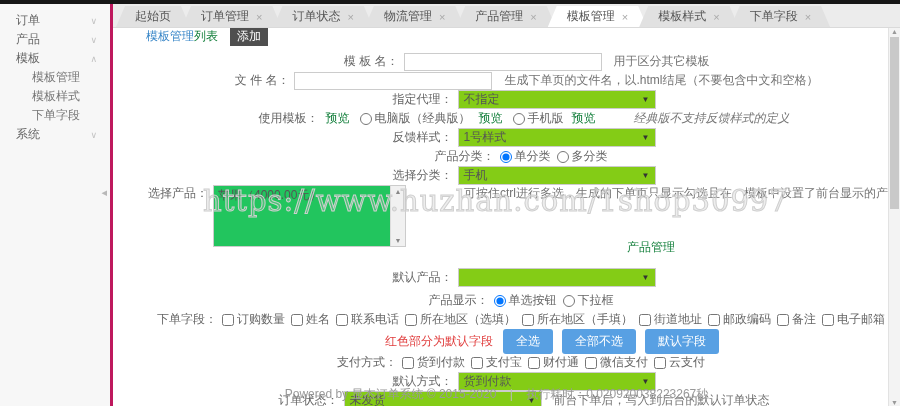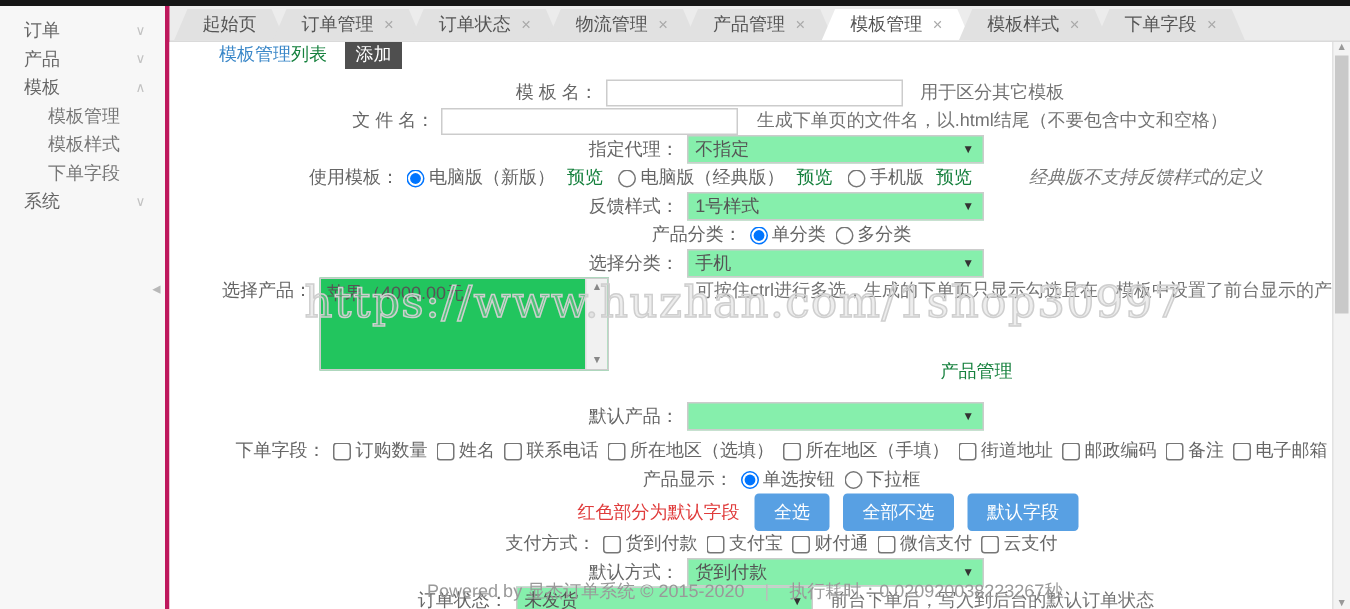--- a/index.html
+++ b/index.html
@@ -33,21 +33,21 @@
   .crumb-title { color:#3a87c8; cursor:pointer; }
   .crumb-list { color:#15803d; cursor:pointer; }
   .crumb-add { background:#4f4f4f; color:#fff; padding:1px 7px; margin-left:12px; cursor:pointer; }
 
   .row { height:19px; display:flex; align-items:center;justify-content:center; }
   .row.tall { height:62px; align-items:flex-start; margin-bottom:6px; }
   .row.mb4 { margin-bottom:4px;margin-top:21px; }
   .row.btns { height:24px; }
   .lbl { width:62px; text-align:right; color:#666; flex-shrink:0; margin-right:5px; white-space:nowrap; }
   .inp { width:198px; height:18px; border:1px solid #ccc; padding:1px 4px; font:inherit; color:#555; background:#fff; }
-  .sel { width:198px; height:19px; border:1px solid #ccc; background:#86efac; display:flex; align-items:center;
+  .sel { width:198px; height:19px; border:1px solid #ccc; background:#84cc16; display:flex; align-items:center;
     justify-content:space-between; padding:0 5px; cursor:pointer; color:#555; }
   .sel .arr { font-size:8px; color:#333; }
   .hint { color:#737373; margin-left:12px; white-space:nowrap; }
   .link { color:#15803d; cursor:pointer; text-decoration:none; }
   label.opt { display:flex; align-items:center; margin-right:6px; color:#666; cursor:pointer; white-space:nowrap; }
   label.opt input { margin:0 3px 0 0; width:12px; height:12px; }
   .pv { margin:0 10px 0 2px; }
   .grp-note { color:#777; margin-left:28px;font-style:italic; }
 
   .listbox { width:198px; height:62px; border:1px solid #ccc; background:#22c55e; display:flex; }
@@ -162,24 +162,20 @@
       <div class="row">
         <span class="lbl">指定代理：</span>
         <div class="sel">
           <span>不指定</span>
           <span class="arr">▼</span>
         </div>
       </div>
 
       <div class="row">
         <span class="lbl">使用模板：</span>
-        <label class="opt">
-          <input type="radio" name="usetpl" checked="" style="">
-          <span>电脑版（新版）</span>
-        </label>
         <a class="link pv">预览</a>
         <label class="opt">
           <input type="radio" name="usetpl" style="">
           <span>电脑版（经典版）</span>
         </label>
         <a class="link pv">预览</a>
         <label class="opt">
           <input type="radio" name="usetpl" style="">
           <span>手机版</span>
         </label>
@@ -232,68 +228,68 @@
 
       <div class="row mb4">
         <span class="lbl">默认产品：</span>
         <div class="sel">
           <span></span>
           <span class="arr">▼</span>
         </div>
       </div>
 
       <div class="row">
-        <span class="lbl">下单字段：</span>
-        <label class="opt">
-          <input type="checkbox" style="">
-          <span>订购数量</span>
-        </label>
-        <label class="opt">
-          <input type="checkbox" style="">
-          <span>姓名</span>
-        </label>
-        <label class="opt">
-          <input type="checkbox" style="">
-          <span>联系电话</span>
-        </label>
-        <label class="opt">
-          <input type="checkbox" style="">
-          <span>所在地区（选填）</span>
-        </label>
-        <label class="opt">
-          <input type="checkbox" style="">
-          <span>所在地区（手填）</span>
-        </label>
-        <label class="opt">
-          <input type="checkbox" style="">
-          <span>街道地址</span>
-        </label>
-        <label class="opt">
-          <input type="checkbox" style="">
-          <span>邮政编码</span>
-        </label>
-        <label class="opt">
-          <input type="checkbox" style="">
-          <span>备注</span>
-        </label>
-        <label class="opt">
-          <input type="checkbox" style="">
-          <span>电子邮箱</span>
-        </label>
-      </div>
-
-      <div class="row">
         <span class="lbl">产品显示：</span>
         <label class="opt">
           <input type="radio" name="pdisp" checked="" style="">
           <span>单选按钮</span>
         </label>
         <label class="opt">
           <input type="radio" name="pdisp" style="">
           <span>下拉框</span>
+        </label>
+      </div>
+
+      <div class="row">
+        <span class="lbl">下单字段：</span>
+        <label class="opt">
+          <input type="checkbox" style="">
+          <span>订购数量</span>
+        </label>
+        <label class="opt">
+          <input type="checkbox" style="">
+          <span>姓名</span>
+        </label>
+        <label class="opt">
+          <input type="checkbox" style="">
+          <span>联系电话</span>
+        </label>
+        <label class="opt">
+          <input type="checkbox" style="">
+          <span>所在地区（选填）</span>
+        </label>
+        <label class="opt">
+          <input type="checkbox" style="">
+          <span>所在地区（手填）</span>
+        </label>
+        <label class="opt">
+          <input type="checkbox" style="">
+          <span>街道地址</span>
+        </label>
+        <label class="opt">
+          <input type="checkbox" style="">
+          <span>邮政编码</span>
+        </label>
+        <label class="opt">
+          <input type="checkbox" style="">
+          <span>备注</span>
+        </label>
+        <label class="opt">
+          <input type="checkbox" style="">
+          <span>电子邮箱</span>
         </label>
       </div>
 
       <div class="row btns">
         <span class="lbl"></span>
         <span class="note-red">红色部分为默认字段</span>
         <button class="btn">全选</button>
         <button class="btn">全部不选</button>
         <button class="btn">默认字段</button>
       </div>

